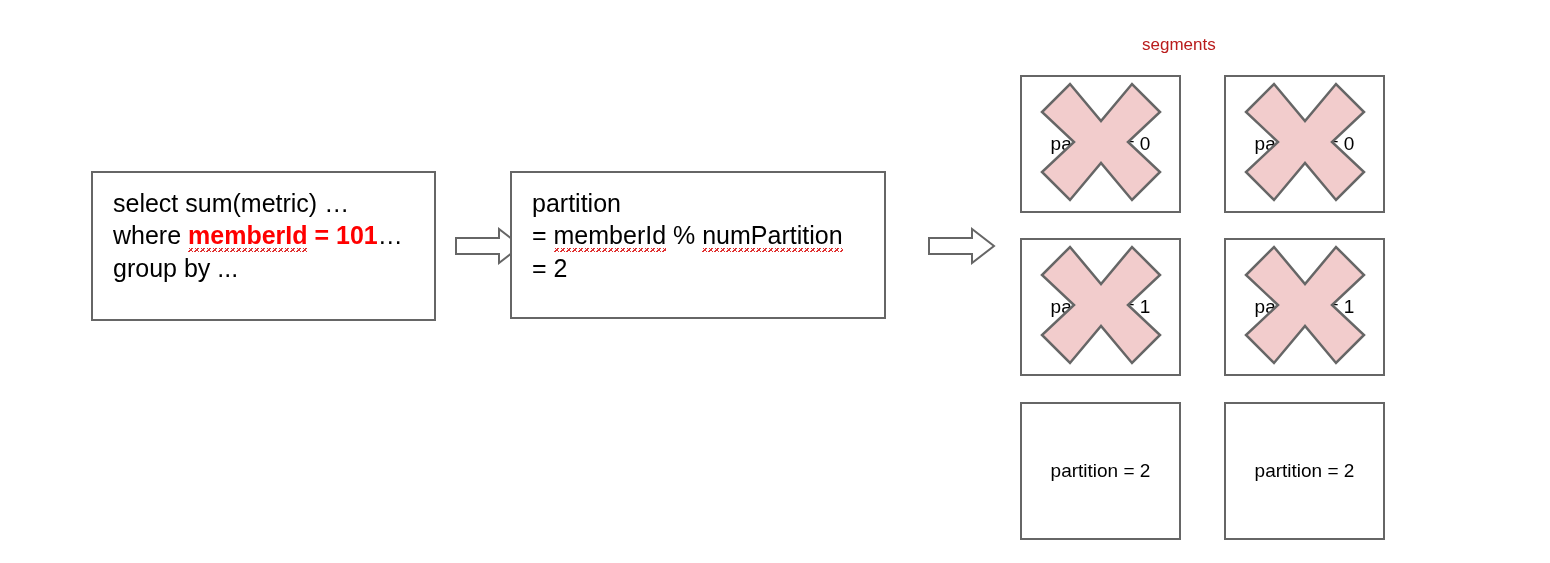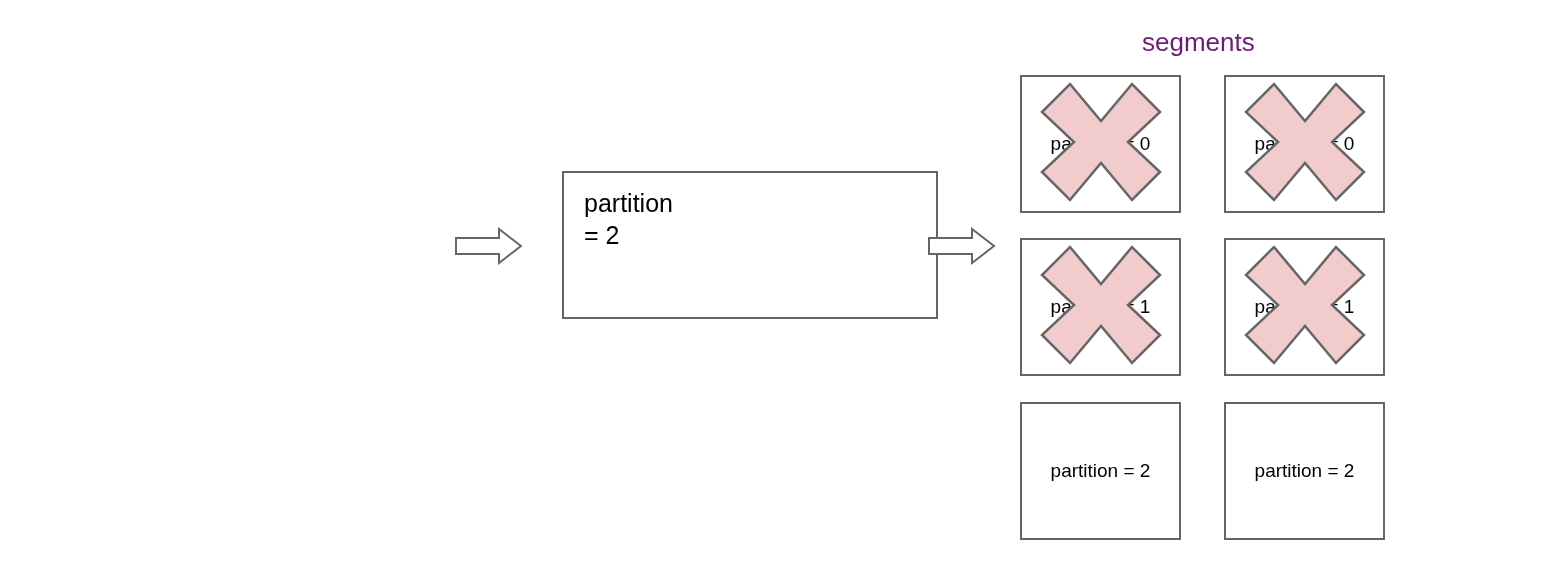--- a/index.html
+++ b/index.html
@@ -56,23 +56,24 @@
   }
 
   
   .arrow {
     position: absolute;
   }
 
   
   .segments-title {
     position: absolute;
-    font-size: 26px;
-    color: #701a75;
+    font-size: 17px;
+    color: #b91c1c;
     white-space: nowrap;
+    margin-top: 8px;
   }
   .seg-box {
     position: absolute;
     box-sizing: border-box;
     background: #ffffff;
     border: 2px solid #666666;
   }
   .seg-label {
     position: absolute;
     left: 0;
@@ -91,29 +92,35 @@
     top: 50%;
     transform: translate(-50%, -50%);
     z-index: 2;
   }
 </style>
 </head>
 <body>
 
 <div id="canvas">
 
+  <div class="box textbox" style="left:91px; top:171px; width:345px; height:150px;">
+    <div class="code-line">select sum(metric) …</div>
+    <div class="code-line"><span>where </span><span class="hl-red squiggle"><span>memberId</span></span><span class="hl-red"> = 101</span><span>…</span></div>
+    <div class="code-line">group by ...</div>
+  </div>
 
   <div class="arrow" style="left:455px; top:227px; width:68px; height:38px;">
     <svg width="68" height="38" viewBox="0 0 68 38">
       <polygon points="1,11 44,11 44,2 66,19 44,36 44,27 1,27" fill="#ffffff" stroke="#666666" stroke-width="2" stroke-linejoin="miter"></polygon>
     </svg>
   </div>
 
-  <div class="box textbox" style="left:562px; top:171px; width:376px; height:148px;">
+  <div class="box textbox" style="left:510px; top:171px; width:376px; height:148px;">
     <div class="code-line">partition</div>
+    <div class="code-line"><span>= </span><span class="squiggle"><span>memberId</span></span><span> % </span><span class="squiggle"><span>numPartition</span></span></div>
     <div class="code-line">= 2</div>
   </div>
 
   <div class="arrow" style="left:928px; top:227px; width:68px; height:38px;">
     <svg width="68" height="38" viewBox="0 0 68 38">
       <polygon points="1,11 44,11 44,2 66,19 44,36 44,27 1,27" fill="#ffffff" stroke="#666666" stroke-width="2" stroke-linejoin="miter"></polygon>
     </svg>
   </div>
 
   <div class="segments-title" style="left:1142px; top:27px;">segments</div>

